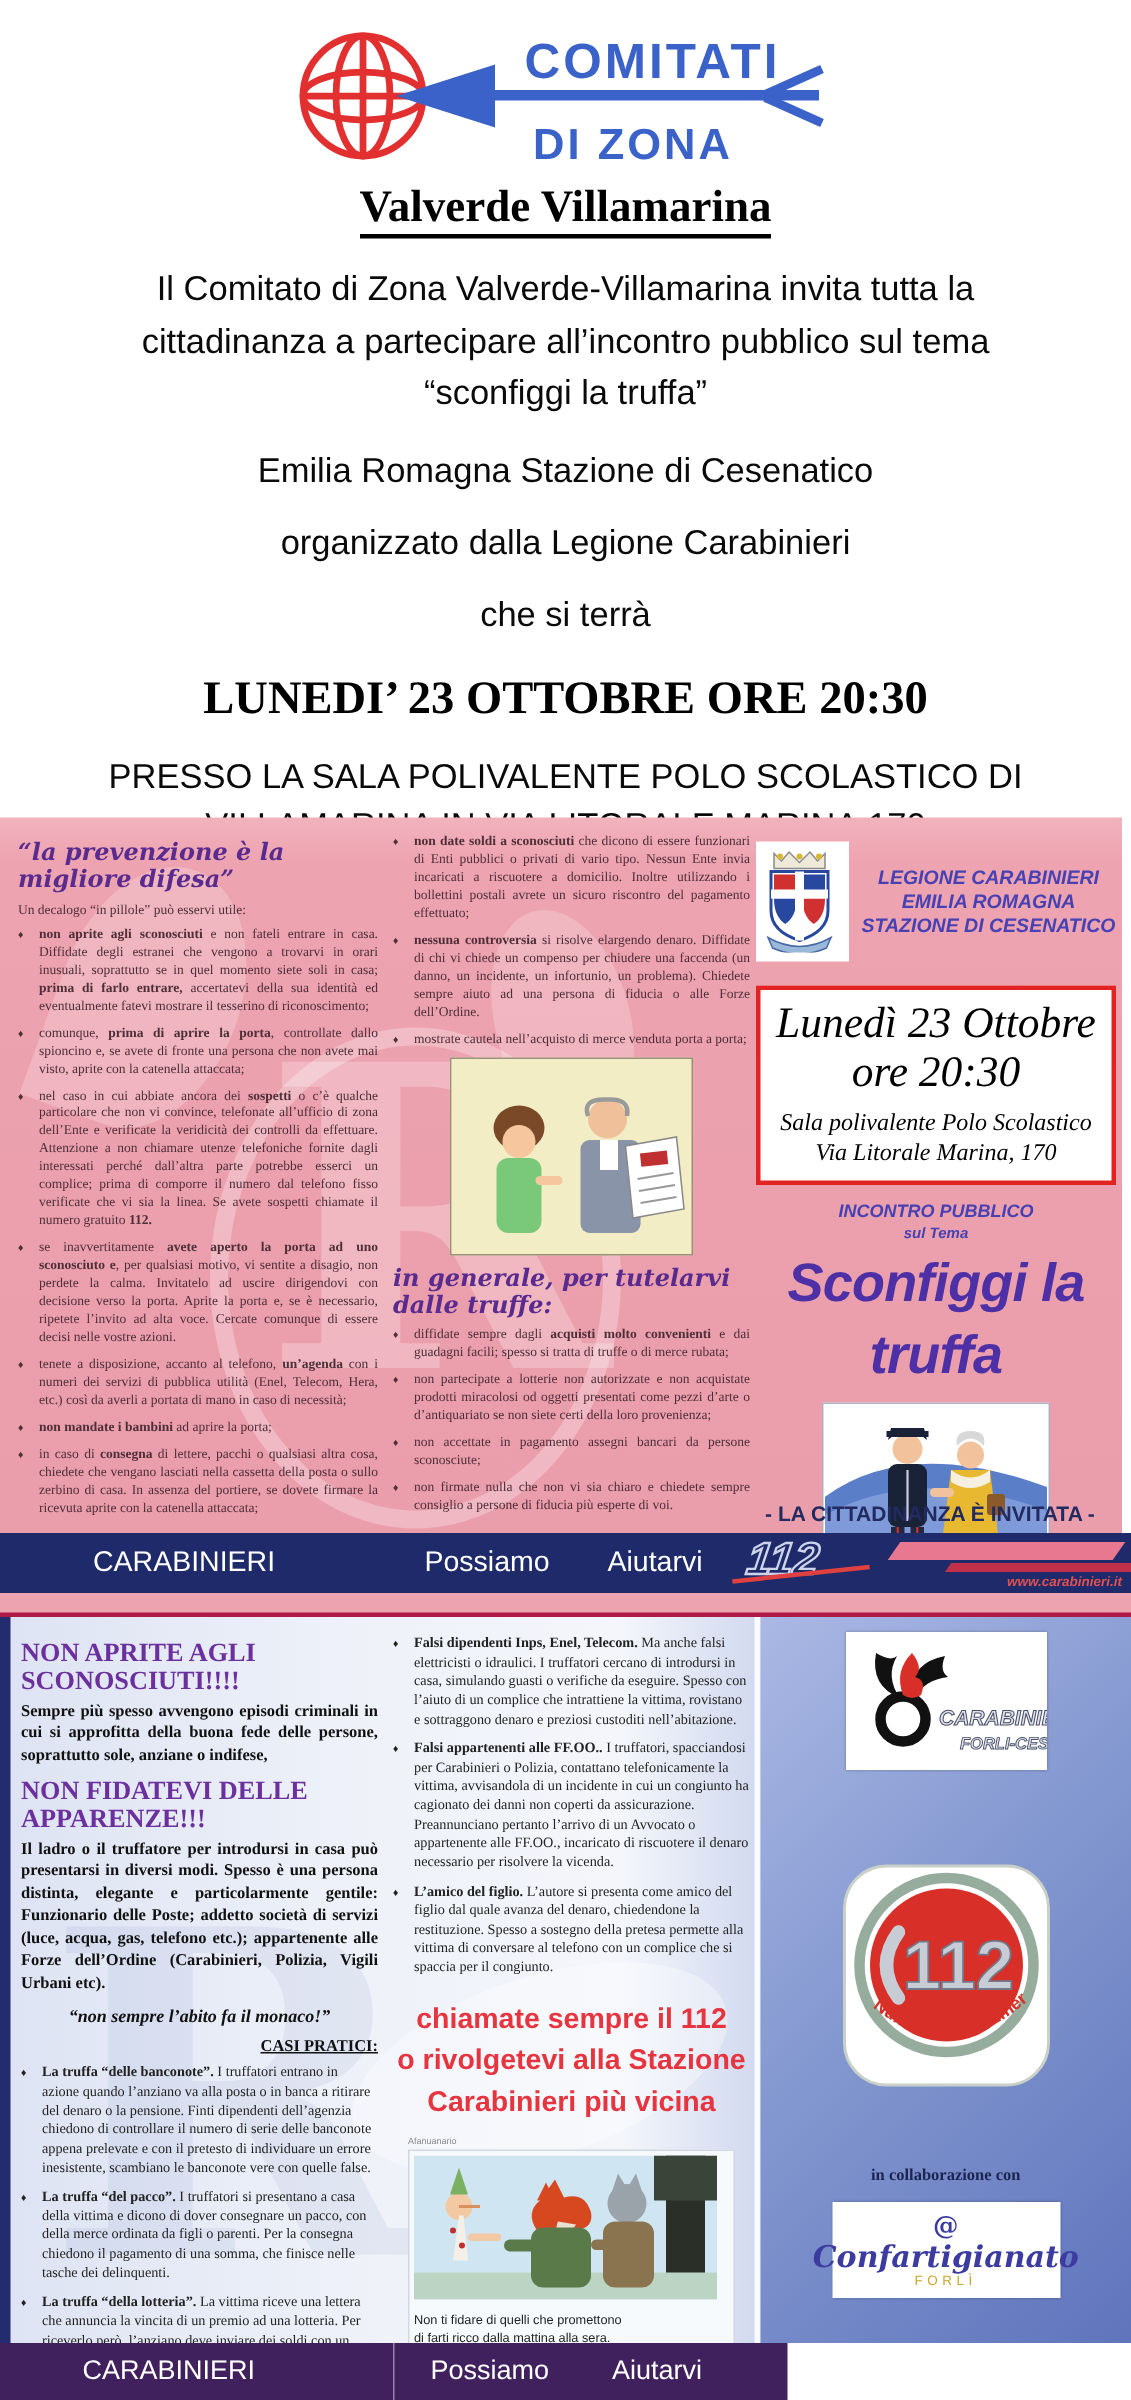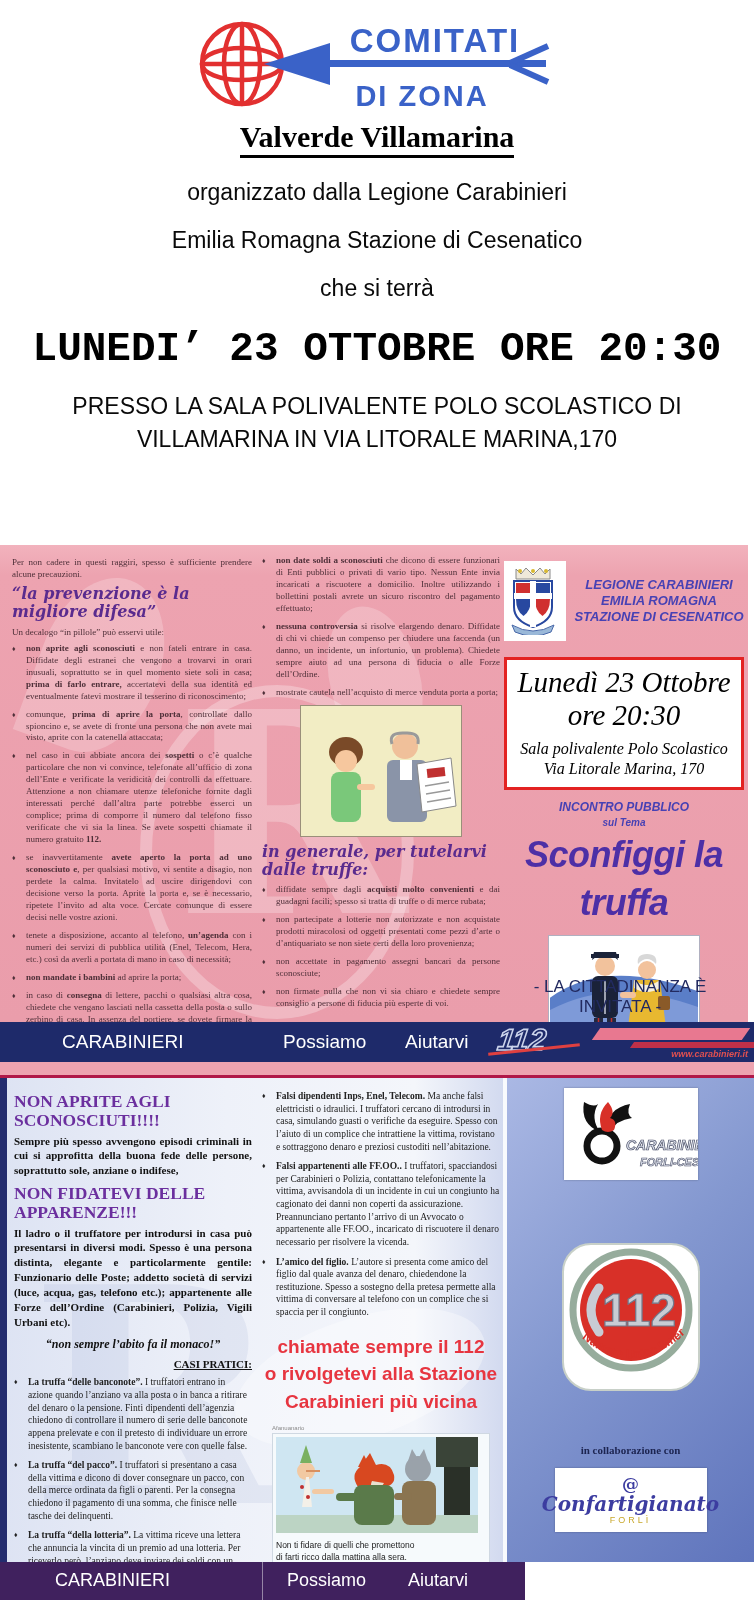--- a/index.html
+++ b/index.html
@@ -6,21 +6,21 @@
   .page{position:relative;width:754px;height:1600px;background:#ffffff;overflow:hidden;
         font-family:"Liberation Serif",serif;}
   
   .top-section{position:absolute;left:0;top:0;width:754px;height:545px;background:#ffffff;text-align:center;}
   .logo-wrap{margin-top:16px;}
   .committee-title{display:inline-block;margin-top:4px;font-family:"Liberation Serif",serif;
         font-size:30px;font-weight:bold;border-bottom:3px solid #000;padding-bottom:1px;}
   .invite{margin-top:16px;font-family:"Liberation Sans",sans-serif;font-size:23px;color:#0a0a0a;line-height:1.5;}
   .invite div{white-space:nowrap;}
   .org-line{margin-top:21px;font-family:"Liberation Sans",sans-serif;font-size:23px;color:#0a0a0a;}
-  .date-line{margin-top:24px;font-family:Liberation Mono, monospace;font-size:41px;font-weight:bold;color:#000;}
+  .date-line{margin-top:24px;font-family:Liberation Serif, serif;font-size:31px;font-weight:bold;color:#000;}
   .venue{margin-top:18px;font-family:"Liberation Sans",sans-serif;font-size:23px;color:#0a0a0a;line-height:1.45;}
   
   .pink-section{position:absolute;left:0;top:545px;width:748px;height:477px;
         background:linear-gradient(180deg,#f2b2bd 0,#eda3b0 30px,#ea9dab 100%);overflow:hidden;}
   .wm-ring{position:absolute;left:140px;top:140px;width:250px;height:310px;border:12px solid rgba(255,255,255,0.28);border-radius:50%;}
   .wm-letter{position:absolute;left:175px;top:130px;font-family:"DejaVu Serif",serif;font-size:280px;
         color:rgba(255,255,255,0.25);font-weight:bold;line-height:1;}
   .wm-petal{position:absolute;background:rgba(255,255,255,0.22);border-radius:50% 50% 50% 0;}
   .pcol{position:absolute;top:10px;color:#4e2f38;font-size:9px;line-height:1.33;text-align:justify;}
   .pcol-left{left:12px;width:240px;}
@@ -43,21 +43,21 @@
   .date-box{margin-top:16px;background:#fff;border:3px solid #e32222;padding:6px 2px 8px 2px;color:#000;}
   .date-box .db1{font-size:29px;line-height:1.15;}
   .date-box .db2{font-size:29px;line-height:1.15;}
   .date-box .db3{font-size:16px;margin-top:6px;line-height:1.25;}
   .kicker1{margin-top:10px;font-family:"Liberation Sans",sans-serif;font-weight:bold;font-size:12px;color:#4741b4;}
   .kicker2{font-family:"Liberation Sans",sans-serif;font-weight:bold;font-size:10px;color:#4741b4;}
   .meeting-title{margin-top:2px;font-family:"Liberation Sans",sans-serif;font-weight:bold;font-size:36px;
         color:#4d2fa6;letter-spacing:-0.5px;}
   .cartoon2-box{margin:8px auto 0 auto;width:150px;height:116px;background:#fff;border:1px solid #b0b0c0;}
   .invited{position:absolute;right:8px;bottom:5px;width:240px;text-align:center;
-        font-family:"Liberation Sans",sans-serif;font-weight:normal;font-size:17px;color:#222a60;}
+        font-family:"Liberation Sans",sans-serif;font-weight:bold;font-size:14px;color:#222a60;}
   
   .navy-bar{position:absolute;left:0;top:1022px;width:754px;height:40px;background:#1e2a6a;overflow:hidden;
         font-family:"Liberation Sans",sans-serif;color:#fff;}
   .nb-item{position:absolute;top:9px;font-size:19px;}
   .nb-112{position:absolute;left:498px;top:1px;font-size:30px;font-weight:bold;font-style:italic;
         color:transparent;-webkit-text-stroke:1.6px #ccd4ec;transform:skewX(-8deg);}
   .nb-swoosh{position:absolute;left:488px;top:26px;width:92px;height:3px;background:#e04040;transform:rotate(-6deg);}
   .nb-arrow1{position:absolute;left:596px;top:6px;width:150px;height:12px;background:#e87890;transform:skewX(-35deg);}
   .nb-arrow2{position:absolute;left:632px;top:20px;width:130px;height:6px;background:#c03048;transform:skewX(-35deg);}
   .nb-site{position:absolute;right:6px;bottom:3px;font-size:9px;font-weight:bold;font-style:italic;color:#e05050;}
@@ -124,38 +124,42 @@
           <line x1="318" y1="47" x2="356" y2="30" stroke="#3a62c8" stroke-width="6"></line>
           <line x1="318" y1="49" x2="356" y2="66" stroke="#3a62c8" stroke-width="6"></line>
         </g>
         <text x="243" y="36" text-anchor="middle" font-family="Liberation Sans, sans-serif" font-size="33" font-weight="bold" fill="#3a62c8" letter-spacing="2">COMITATI</text>
         <text x="230" y="90" text-anchor="middle" font-family="Liberation Sans, sans-serif" font-size="29" font-weight="bold" fill="#3a62c8" letter-spacing="2">DI ZONA</text>
       </svg>
     </div>
     <div>
       <span class="committee-title">Valverde Villamarina</span>
     </div>
+    <div class="invite">
+      <div>Il Comitato di Zona Valverde-Villamarina invita tutta la</div>
+      <div>cittadinanza a partecipare all’incontro pubblico sul tema</div>
+      <div>“sconfiggi la truffa”</div>
+    </div>
+    <div class="org-line">Emilia Romagna Stazione di Cesenatico</div>
     <div class="org-line">organizzato dalla Legione Carabinieri</div>
-    <div class="org-line">Emilia Romagna Stazione di Cesenatico</div>
     <div class="org-line">che si terrà</div>
     <div class="date-line">LUNEDI’ 23 OTTOBRE ORE 20:30</div>
     <div class="venue">
       <div>PRESSO LA SALA POLIVALENTE POLO SCOLASTICO DI</div>
       <div>VILLAMARINA IN VIA LITORALE MARINA,170</div>
     </div>
   </div>
 
   <div class="pink-section">
     <div class="wm-ring"></div>
     <div class="wm-letter">R</div>
     <div class="wm-petal" style="left:40px;top:30px;width:120px;height:180px;transform:rotate(20deg);"></div>
     <div class="wm-petal" style="left:330px;top:60px;width:90px;height:150px;transform:rotate(-15deg);"></div>
 
     <div class="pcol pcol-left">
-      <div class="p-intro">Per non cadere in questi raggiri, spesso è sufficiente prendere alcune precauzioni.</div>
       <div class="p-headline">“la prevenzione è la migliore difesa”</div>
       <div class="p-sub">Un decalogo “in pillole” può esservi utile:</div>
       <div>
           <div class="bullet">
             <span class="bmark">♦</span>
             <span class="btext"><span class="bb">non aprite agli sconosciuti</span><span> e non fateli entrare in casa. Diffidate degli estranei che vengono a trovarvi in orari inusuali, soprattutto se in quel momento siete soli in casa; </span><span class="bb">prima di farlo entrare,</span><span> accertatevi della sua identità ed eventualmente fatevi mostrare il tesserino di riconoscimento;</span></span>
           </div>
           <div class="bullet">
             <span class="bmark">♦</span>
             <span class="btext"><span>comunque, </span><span class="bb">prima di aprire la porta</span><span>, controllate dallo spioncino e, se avete di fronte una persona che non avete mai visto, aprite con la catenella attaccata;</span></span>

